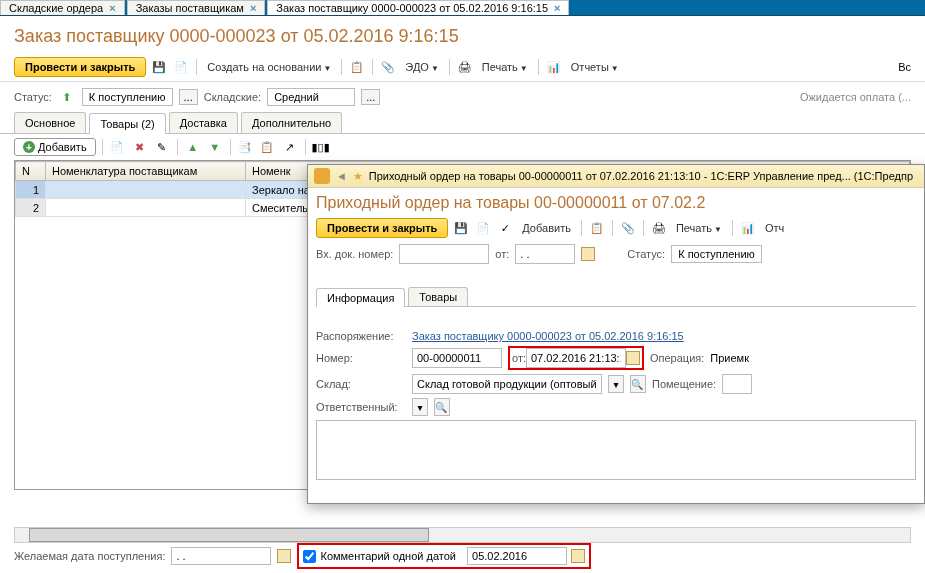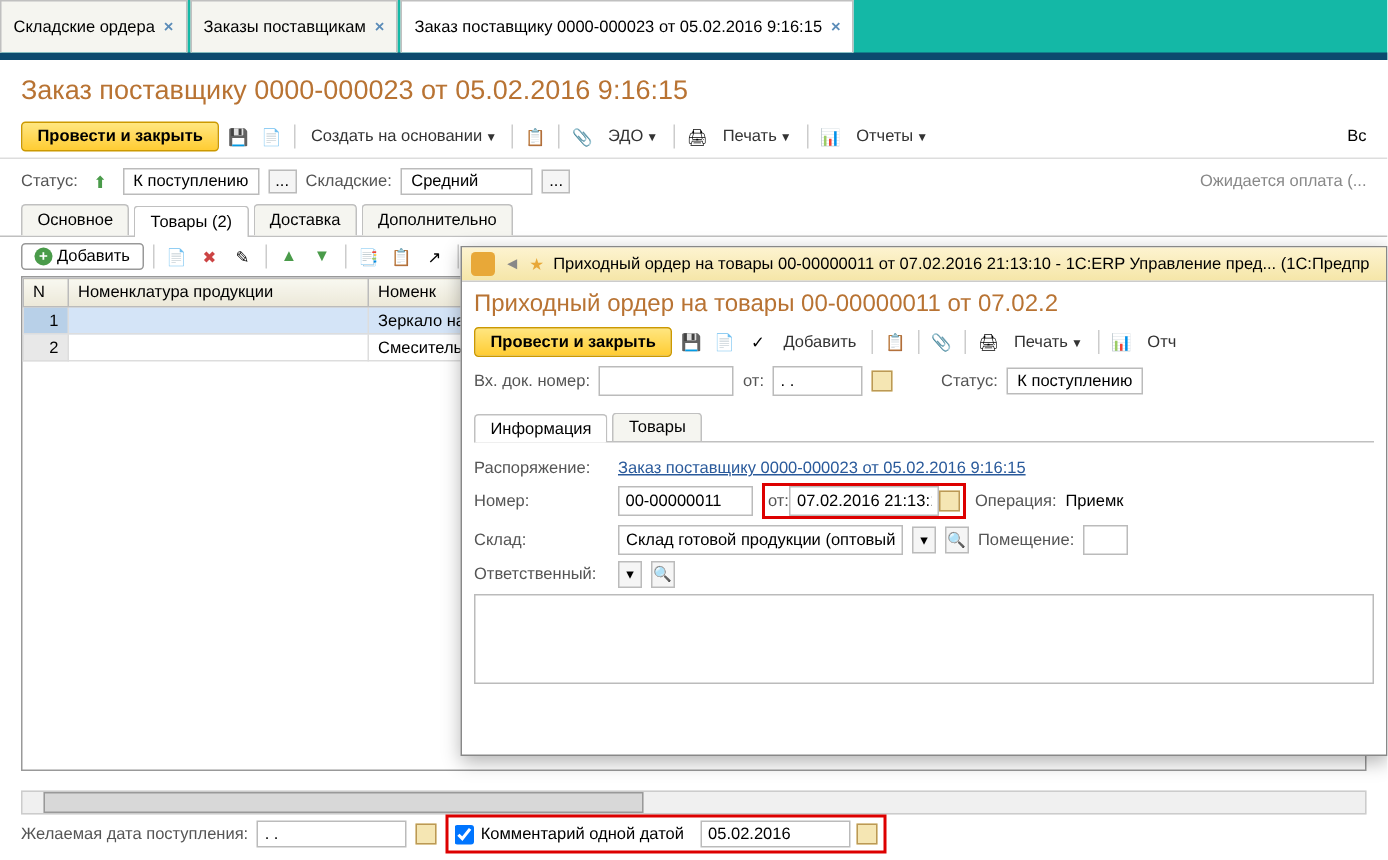--- a/index.html
+++ b/index.html
@@ -1,17 +1,17 @@
 <!DOCTYPE html>
 <html><head>
 <meta charset="utf-8">
 <style>
 *{box-sizing:border-box;margin:0;padding:0;font-family:Arial,sans-serif;font-size:11px}
 body{background:#fff;width:925px;height:573px;overflow:hidden;position:relative}
-.tabs-bar{display:flex;border-bottom:5px solid #0c4a6e;background:#14b8a6;height:40px}
+.tabs-bar{display:flex;border-bottom:1px solid #0c4a6e;background:#0369a1;height:16px}
 .tab{padding:4px 8px;background:#f5f5f0;border:1px solid #c0c0c0;border-bottom:none;display:flex;align-items:center;gap:6px;margin-right:2px;cursor:pointer}
 .tab.active{background:#fff}
 .tab-close{color:#5b8cb8;font-weight:bold;cursor:pointer}
 .header-title{color:#b87333;font-size:18px;padding:10px 14px 6px}
 .toolbar{display:flex;align-items:center;gap:4px;padding:4px 14px;border-bottom:1px solid #ddd}
 .btn-yellow{background:linear-gradient(#ffe680,#ffcc33);border:1px solid #cc9900;border-radius:3px;padding:3px 10px;font-weight:bold;cursor:pointer}
 .tb-icon{width:18px;height:18px;display:inline-flex;align-items:center;justify-content:center;cursor:pointer}
 .tb-sep{width:1px;height:16px;background:#ccc;margin:0 2px}
 .tb-link{color:#333;cursor:pointer;padding:2px 4px}
 .arrow-down{font-size:8px;margin-left:2px}
@@ -48,21 +48,21 @@
 .modal-side{width:150px;border-right:1px solid #ccc;padding:6px;background:#fbfbf8}
 .side-head{color:#7a4a00;font-weight:bold;margin:6px 0 4px}
 .side-link{color:#2a5a9b;padding:3px 0;cursor:pointer}
 .modal-main{flex:1;padding:6px 8px;overflow:hidden}
 .modal-h1{color:#b87333;font-size:16px;margin-bottom:6px}
 .modal-toolbar{display:flex;align-items:center;gap:4px;margin-bottom:6px}
 .field-row{display:flex;align-items:center;gap:6px;margin:4px 0}
 .inp{border:1px solid #bbb;padding:2px 4px;background:#fff;height:20px}
 .inp-wide{flex:1}
 .link-blue{color:#2a5a9b;text-decoration:underline;cursor:pointer}
-.inner-tabs{display:flex;gap:3px;border-bottom:1px solid #c0c0c0;margin:11px 0}
+.inner-tabs{display:flex;gap:3px;border-bottom:1px solid #c0c0c0;margin:23px 0}
 .inner-tab{padding:3px 10px;border:1px solid #c0c0c0;border-bottom:none;background:#f5f5f0;border-radius:3px 3px 0 0;cursor:pointer}
 .inner-tab.active{background:#fff;position:relative;top:1px}
 .comment-box{border:1px solid #bbb;height:60px;margin-top:4px;background:#fff}
 .redframe{border:2px solid #d00;padding:0 2px;display:inline-flex;align-items:center}
 .mag-btn{width:16px;height:18px;border:1px solid #bbb;background:#f5f5f5;display:inline-flex;align-items:center;justify-content:center;cursor:pointer;font-size:10px}
 </style>
 </head>
 <body>
 
 <div class="tabs-bar">
@@ -142,21 +142,21 @@
   <span class="tb-icon">↗</span>
   <span class="tb-sep"></span>
   <span class="tb-icon">▮▯▮</span>
 </div>
 
 <div class="table-wrap">
 <table class="tbl">
   <thead>
         <tr>
     <th style="width:30px">N</th>
-    <th style="width:200px">Номенклатура продукции</th>
+    <th style="width:200px">Номенклатура поставщикам</th>
     <th>Номенк</th>
   </tr>
       </thead>
   <tbody>
     <tr class="sel">
       <td class="num">1</td>
       <td></td>
       <td>Зеркало на</td>
     </tr>
     <tr>

